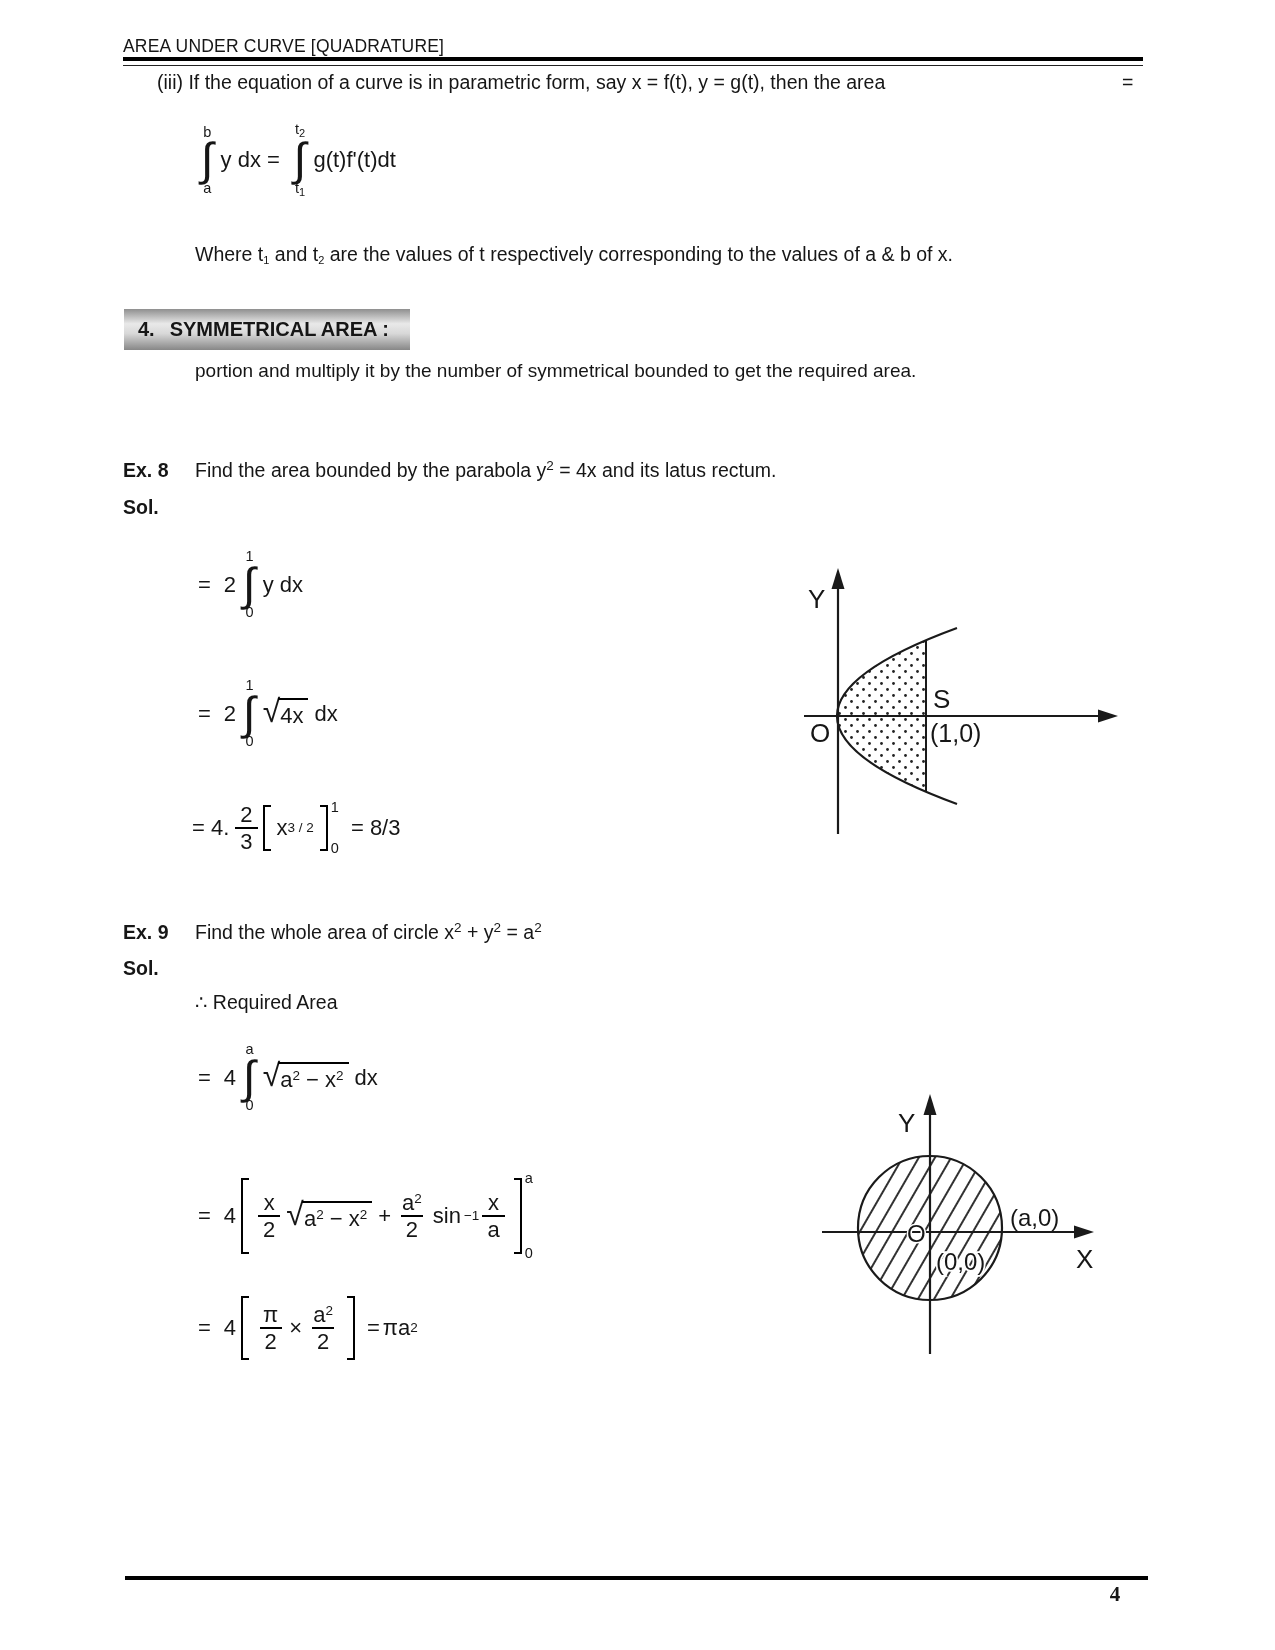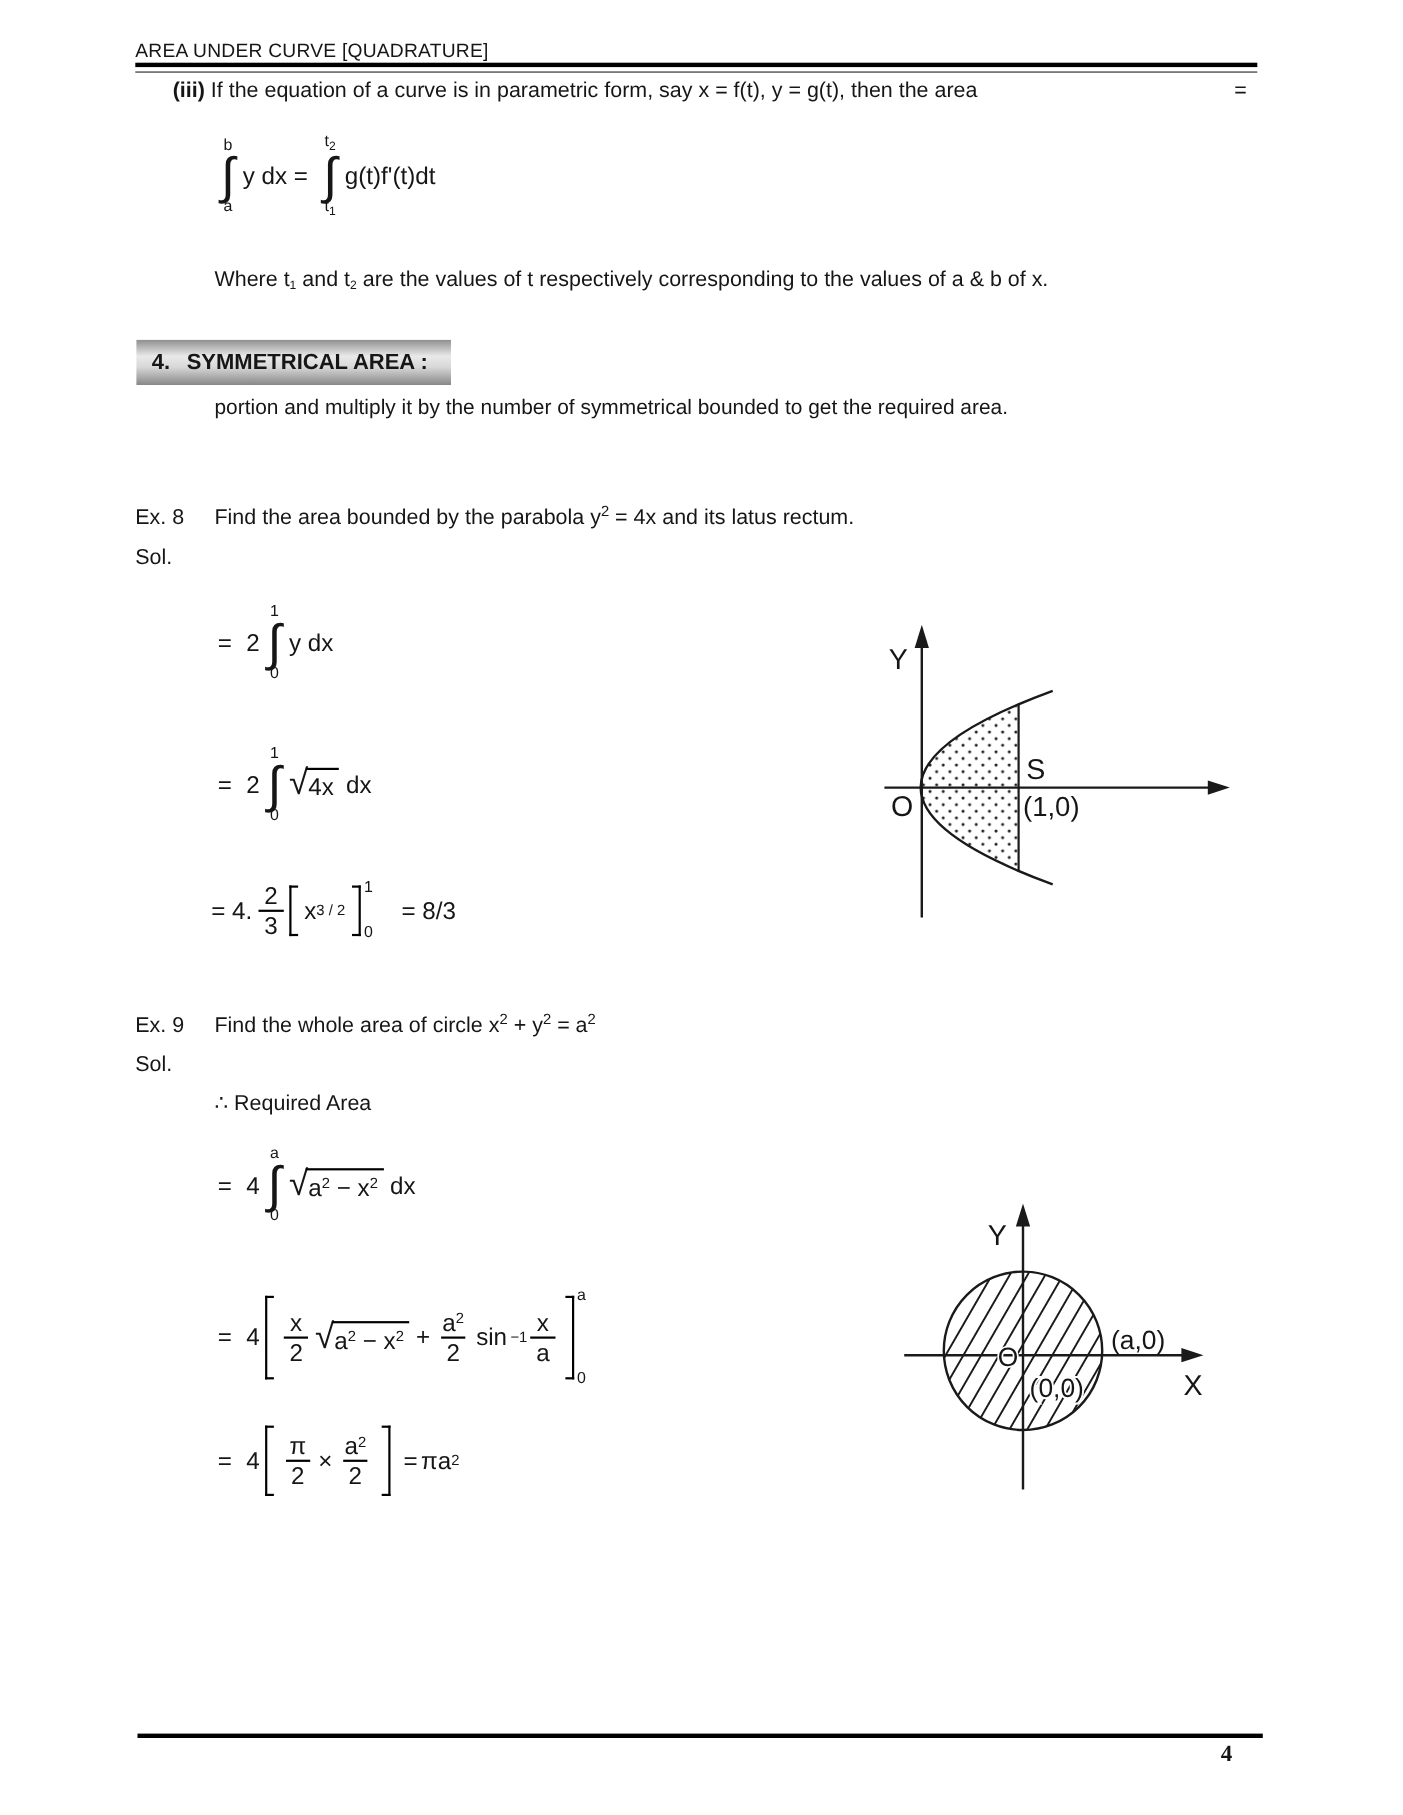--- a/index.html
+++ b/index.html
@@ -1,20 +1,20 @@
 <!DOCTYPE html>
 <html><head>
 <meta charset="utf-8">
 <style>
   *{box-sizing:border-box;margin:0;padding:0}
   html,body{background:#ffffff}
   .page{position:relative;width:1275px;height:1650px;background:#fff;overflow:hidden;
         font-family:"Liberation Sans",sans-serif;color:#161616}
   .abs{position:absolute}
-  .b{font-weight:700}
+  .b{font-weight:400}
 
   
   .hdr{left:123px;top:36px;font-size:17.5px;font-weight:400;letter-spacing:.2px}
   .hdr-rule{left:123px;top:57px;width:1020px;height:9px;border-top:4.5px solid #000;border-bottom:1.5px solid #222}
 
   
   .intro{left:157px;top:71px;font-size:19.5px;width:900px}
   .intro-eq{left:1122px;top:71px;font-size:19.5px}
 
   
@@ -40,21 +40,21 @@
 
   
   .secbox{left:124px;top:309px;width:286px;height:41px;display:flex;align-items:center;
           padding-left:14px;font-size:20px;font-weight:700;
           background:linear-gradient(180deg,#8f8f8f 0%,#e9e9e9 36%,#d8d8d8 60%,#878787 100%)}
   .secbox .num{margin-right:15px}
 
   .para{left:195px;top:352px;width:948px;font-size:19px;line-height:37.5px}
   .jline{text-align:justify;text-align-last:justify}
 
-  .exlab{left:123px;font-weight:400;font-size:19.5px}
+  .exlab{left:123px;font-weight:700;font-size:19.5px}
   .extext{left:195px;font-size:19.5px}
 
   
   .f1{left:197px;top:122px}
   .f2{left:195px;top:549px}
   .f3{left:195px;top:678px}
   .f4{left:189px;top:799px}
   .f5{left:195px;top:1042px}
   .f6{left:195px;top:1170px}
   .f7{left:195px;top:1296px}
@@ -145,21 +145,21 @@
     <span class="brk">
       <span class="bl" style="height:46px"></span>
       <span>x</span>
       <span class="sp">3 / 2</span>
       <span class="br" style="height:46px"></span>
       <span class="blim" style="height:58px">
         <span>1</span>
         <span>0</span>
       </span>
     </span>
-    <span class="fb" style="margin-left:24px">= 8/3</span>
+    <span class="fb" style="margin-left:10px">= 8/3</span>
   </div>
 
   <svg class="abs fig1" width="400" height="300" viewBox="0 0 400 300">
     <defs>
       <pattern id="dots" width="12" height="12" patternUnits="userSpaceOnUse">
         <circle cx="3.5" cy="3.5" r="1.4" fill="#222"></circle>
         <circle cx="9.5" cy="9.5" r="1.4" fill="#222"></circle>
       </pattern>
     </defs>
     <path d="M186,98 Q8,174 186,250 Z" fill="url(#dots)" stroke="none"></path>

